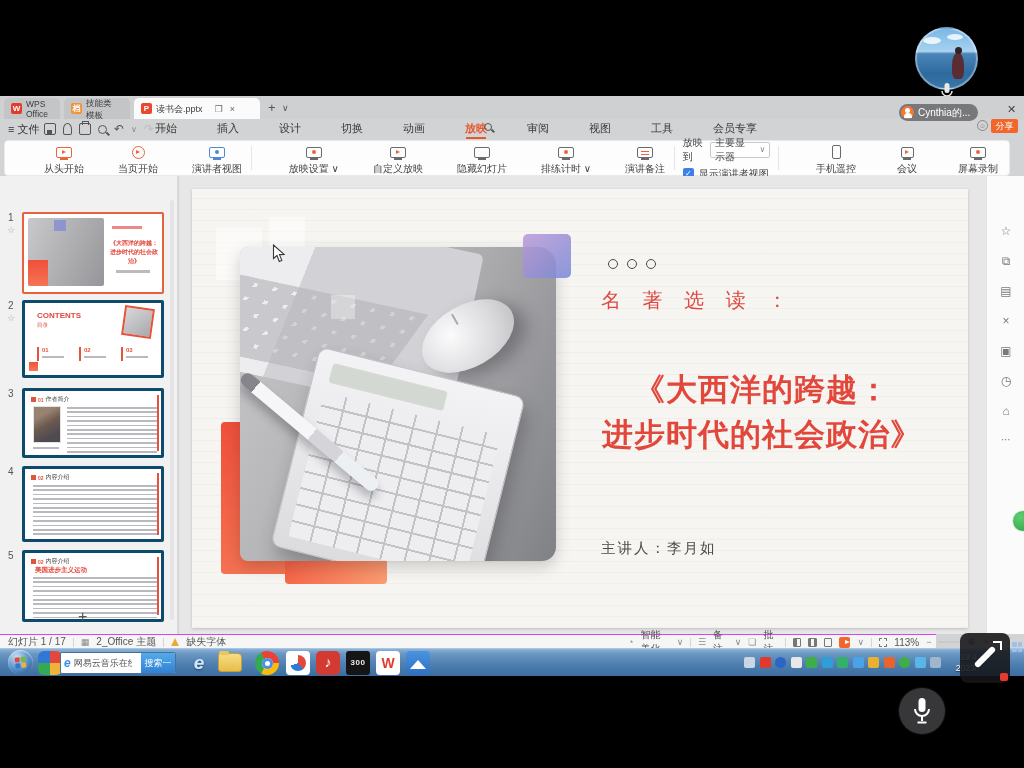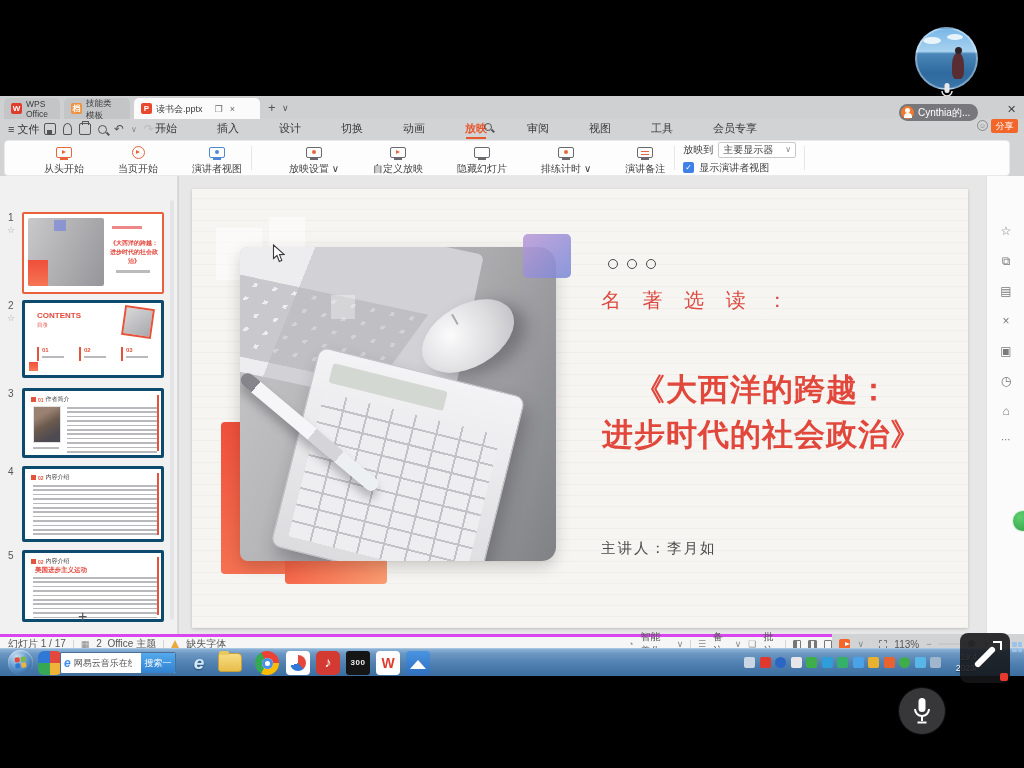--- a/index.html
+++ b/index.html
@@ -161,22 +161,22 @@
   .meet-pill { width:13px; height:5px; border-radius:3px; background:#4a8ee8; }
   .meet-sq { width:9px; height:8px; border:1.3px solid #cfcfcf; border-radius:1px; }
   .meet-ln { width:10px; height:8px; background:repeating-linear-gradient(0deg,#cfcfcf 0 1.4px,transparent 1.4px 3.3px); }
   .meet-r1 .right { margin-left:auto; }
   .meet-r2 { height:19px; background:#27272a; display:flex; align-items:center; gap:6px; padding:0 7px;
     font-size:10px; color:#ddd; }
   .meet-div { width:1px; height:10px; background:#4a4a4a; }
   .meet-arrows { margin-left:auto; color:#555; font-size:9px; }
 
   
-  .statusbar { position:absolute; left:0; top:538px; width:832px; height:14px; background:#f6f6f7;
-    border-top:3px solid #d946ef; font-size:10px; color:#555; }
+  .statusbar { position:absolute; left:0; top:538px; width:936px; height:14px; background:#f6f6f7;
+    border-top:1px solid #d946ef; font-size:10px; color:#555; }
   .sb-left { position:absolute; left:8px; top:0; height:14px; display:flex; align-items:center; gap:7px; }
   .sb-right { position:absolute; left:628px; top:0; height:14px; display:flex; align-items:center; gap:7px; }
   .ssep { width:1px; height:9px; background:#d5d5d5; }
   .warn { width:0; height:0; border-left:4.5px solid transparent; border-right:4.5px solid transparent;
     border-bottom:8px solid #eba93c; position:relative; }
   .mini-ic { font-size:9px; color:#888; }
   .vico { width:11px; height:9px; border:1.2px solid #777; border-radius:1px; }
   .vico.split::after { content:""; display:block; width:3px; height:100%; background:#777; }
   .vico.grid { background:repeating-linear-gradient(90deg,#777 0 2px,transparent 2px 4.5px); }
   .playbtn { width:15px; height:11px; background:#f2662a; border-radius:2px; position:relative; }
@@ -417,20 +417,44 @@
             <span>主要显示器</span>
             <span style="font-size:8px;color:#888;">∨</span>
           </span>
         </div>
         <div class="g3row">
           <span class="cb">✓</span>
           <span>显示演讲者视图</span>
         </div>
       </div>
       <div class="rsep"></div>
+      <div class="rgroup">
+        <div class="rbtn">
+          <div class="ric">
+              <span class="ph" style="--c:#6a6a6e;"></span>
+            </div>
+          <span class="lab">手机遥控</span>
+        </div>
+        <div class="rbtn">
+          <div class="ric">
+              <span class="mon" style="--c:#6a6a6e;width:13px;">
+                <span class="tri" style="--c:#e8663a;"></span>
+              </span>
+            </div>
+          <span class="lab">会议</span>
+        </div>
+        <div class="rbtn">
+          <div class="ric">
+              <span class="mon" style="--c:#6a6a6e;">
+                <span class="dot" style="--c:#e8663a;"></span>
+              </span>
+            </div>
+          <span class="lab">屏幕录制</span>
+        </div>
+      </div>
     </div>
 
     <div class="sidebar">
 
       <div class="thumbwrap" style="left:22px;top:36px;width:142px;height:82px;">
         <span class="tnum">1</span>
         <span class="tstar">☆</span>
         <div class="thumb selected">
           <div class="m1-photo">
             <span class="m1-orange"></span>

